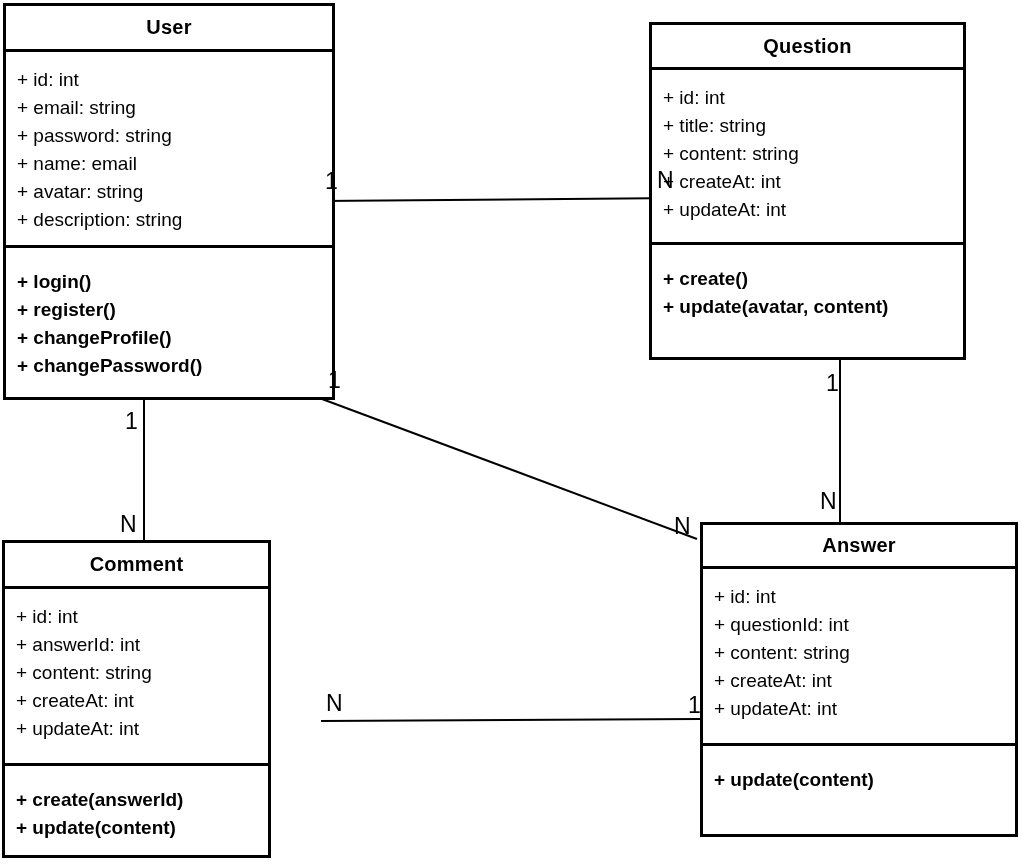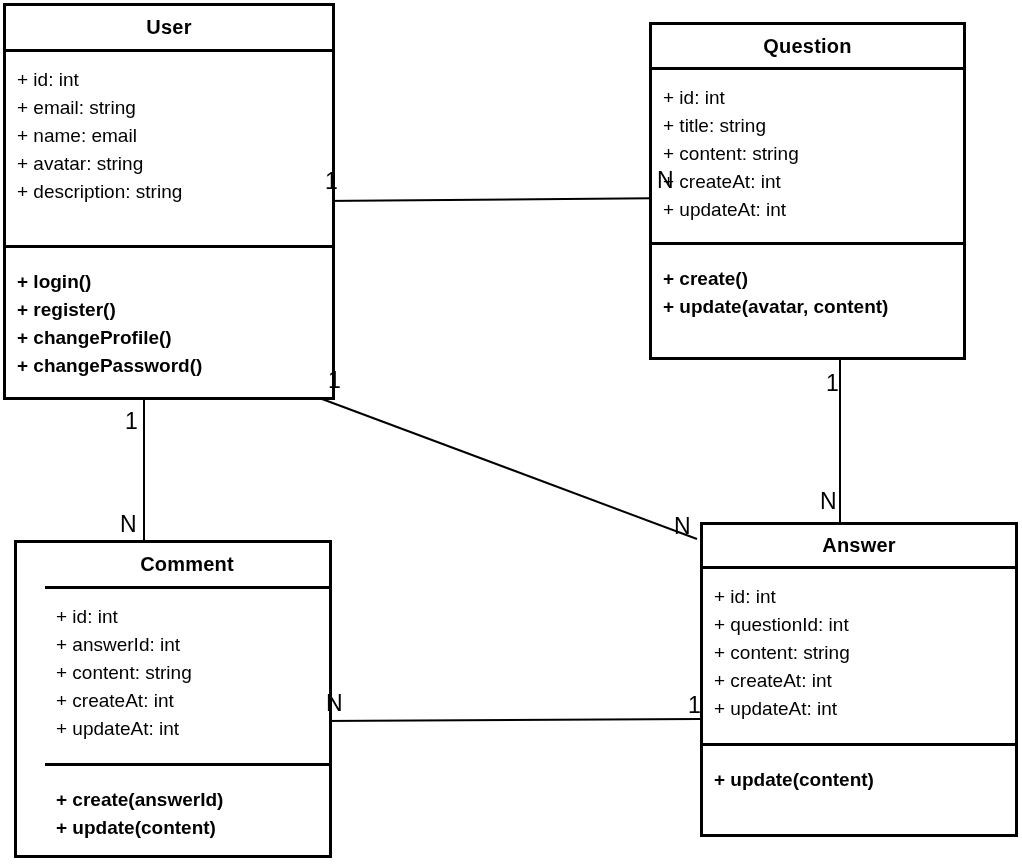--- a/index.html
+++ b/index.html
@@ -79,20 +79,21 @@
     <line x1="322" y1="399" x2="697" y2="539" stroke="#000000" stroke-width="2"></line>
     <line x1="840" y1="360" x2="840" y2="522" stroke="#000000" stroke-width="2"></line>
     <line x1="321" y1="721" x2="700" y2="719" stroke="#000000" stroke-width="2"></line>
   </svg>
 
   <div class="uml-class" style="left:3px; top:3px; width:332px; height:397px;">
     <div class="uml-title" style="height:46px;">User</div>
     <div class="uml-attrs" style="height:196px;">
       <div class="uml-member">+ id: int</div>
       <div class="uml-member">+ email: string</div>
+      <div class="uml-member">+ password: string</div>
       <div class="uml-member">+ name: email</div>
       <div class="uml-member">+ avatar: string</div>
       <div class="uml-member">+ description: string</div>
     </div>
     <div class="uml-methods">
       <div class="uml-member">+ login()</div>
       <div class="uml-member">+ register()</div>
       <div class="uml-member">+ changeProfile()</div>
       <div class="uml-member">+ changePassword()</div>
     </div>
@@ -106,21 +107,21 @@
       <div class="uml-member">+ content: string</div>
       <div class="uml-member">+ createAt: int</div>
       <div class="uml-member">+ updateAt: int</div>
     </div>
     <div class="uml-methods">
       <div class="uml-member">+ create()</div>
       <div class="uml-member">+ update(avatar, content)</div>
     </div>
   </div>
 
-  <div class="uml-class" style="left:14px; top:540px; width:318px; height:318px;padding-left:28px;">
+  <div class="uml-class" style="left:2px; top:540px; width:269px; height:318px;">
     <div class="uml-title" style="height:46px;">Comment</div>
     <div class="uml-attrs" style="height:177px;">
       <div class="uml-member">+ id: int</div>
       <div class="uml-member">+ answerId: int</div>
       <div class="uml-member">+ content: string</div>
       <div class="uml-member">+ createAt: int</div>
       <div class="uml-member">+ updateAt: int</div>
     </div>
     <div class="uml-methods">
       <div class="uml-member">+ create(answerId)</div>

